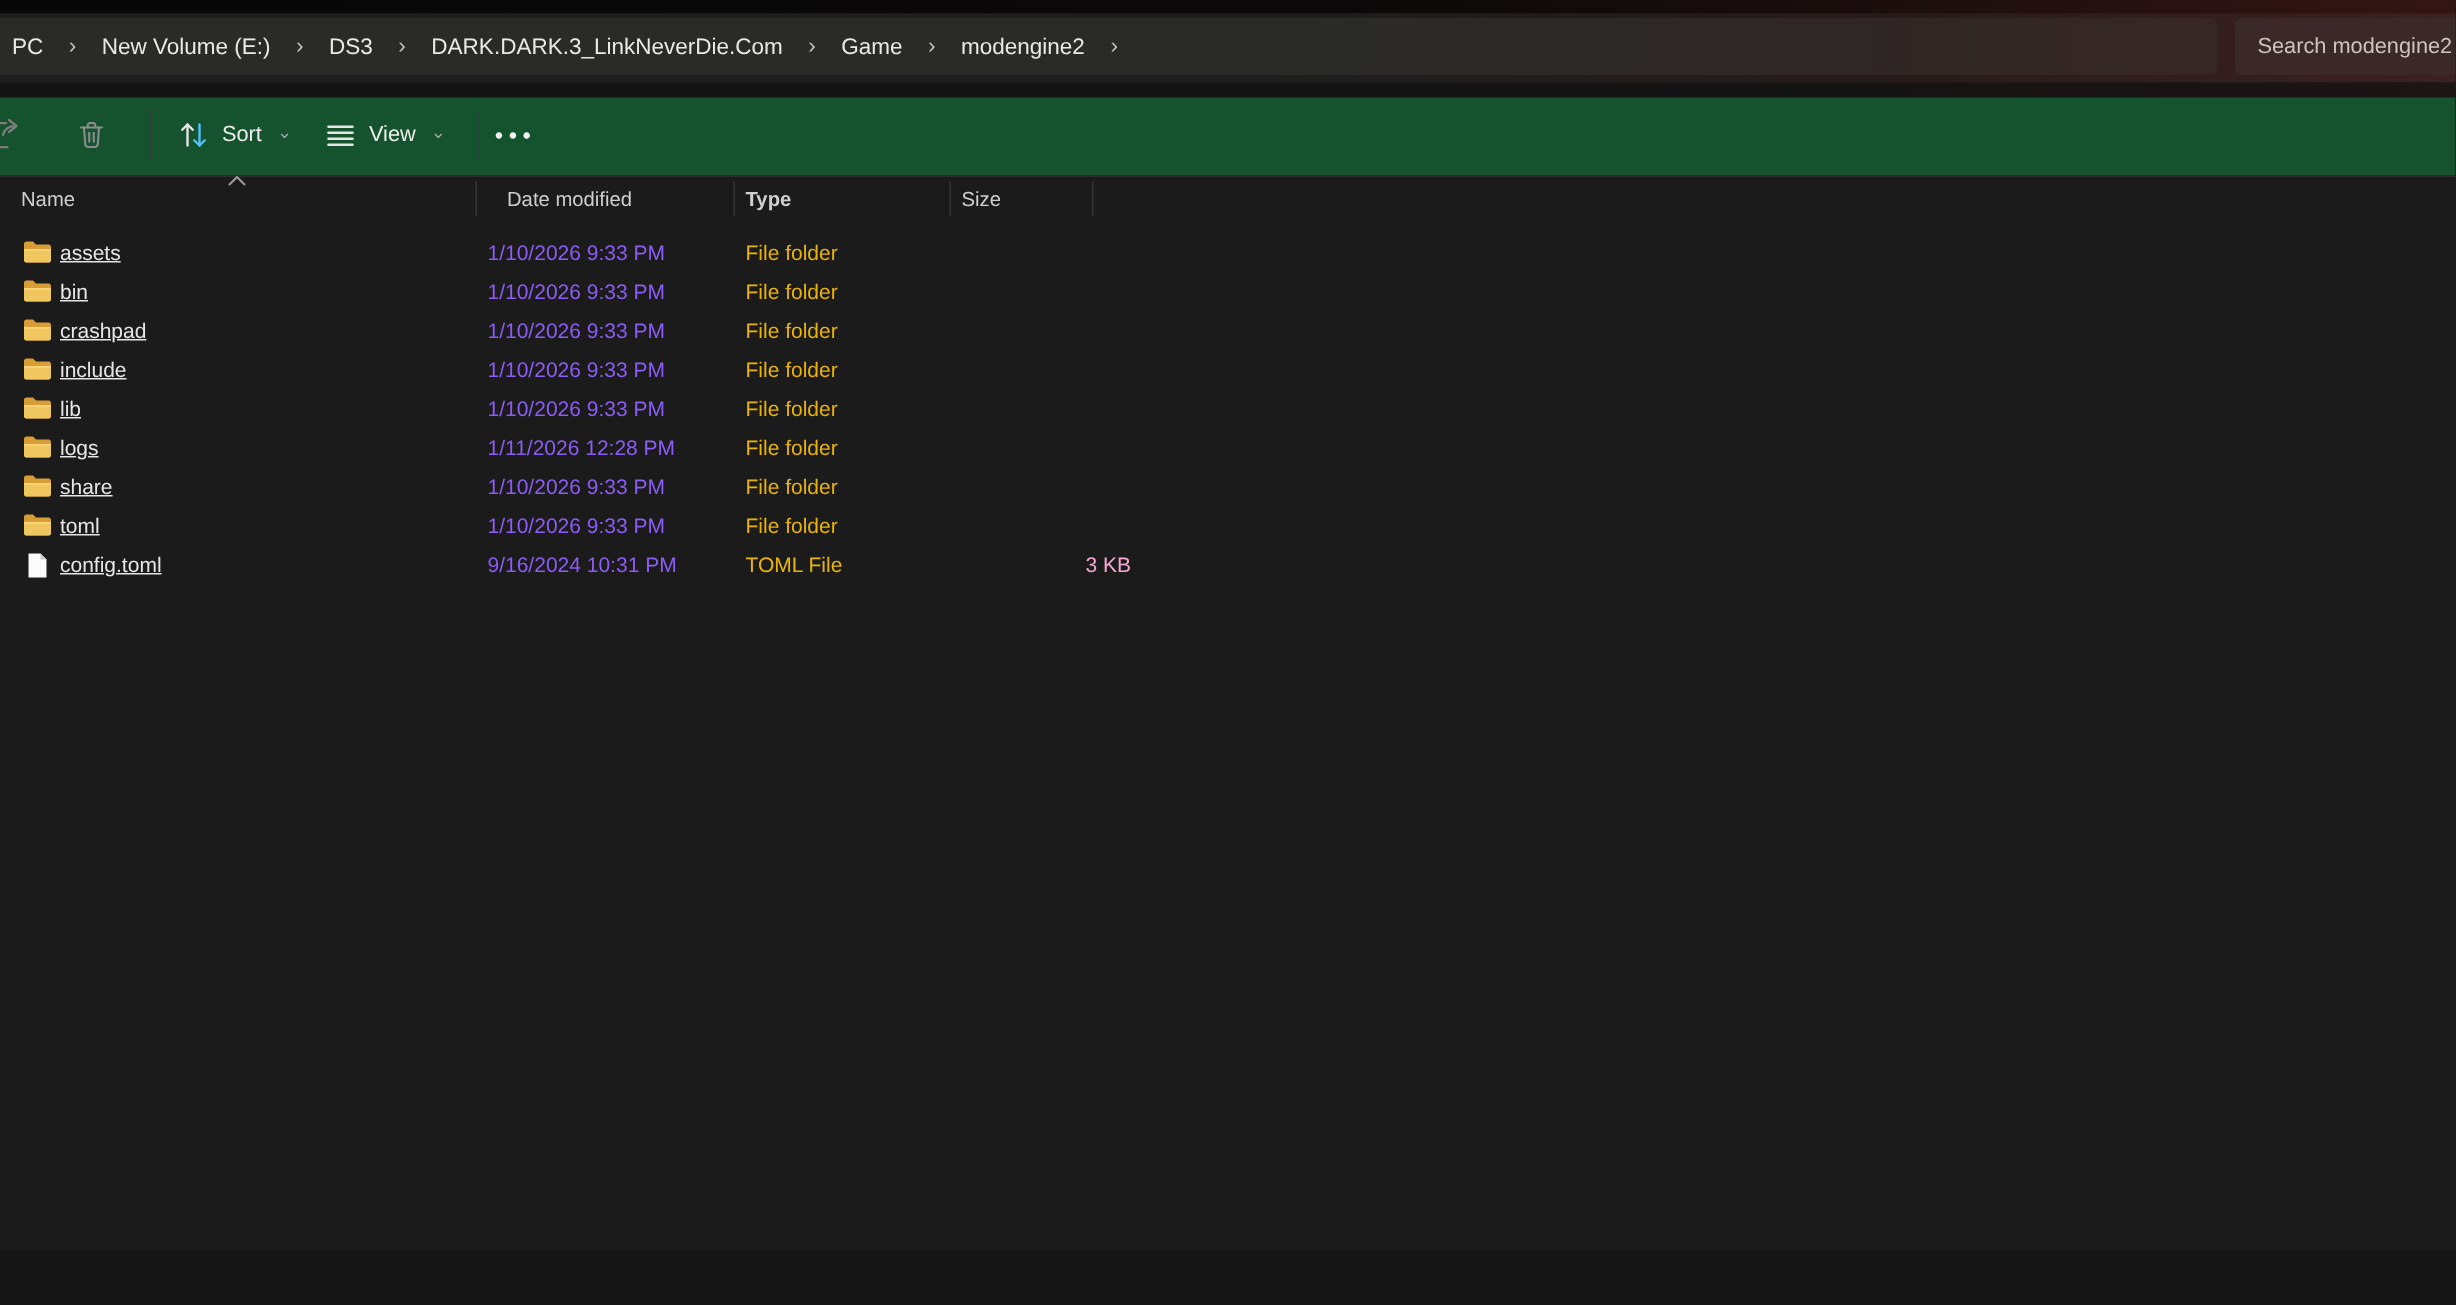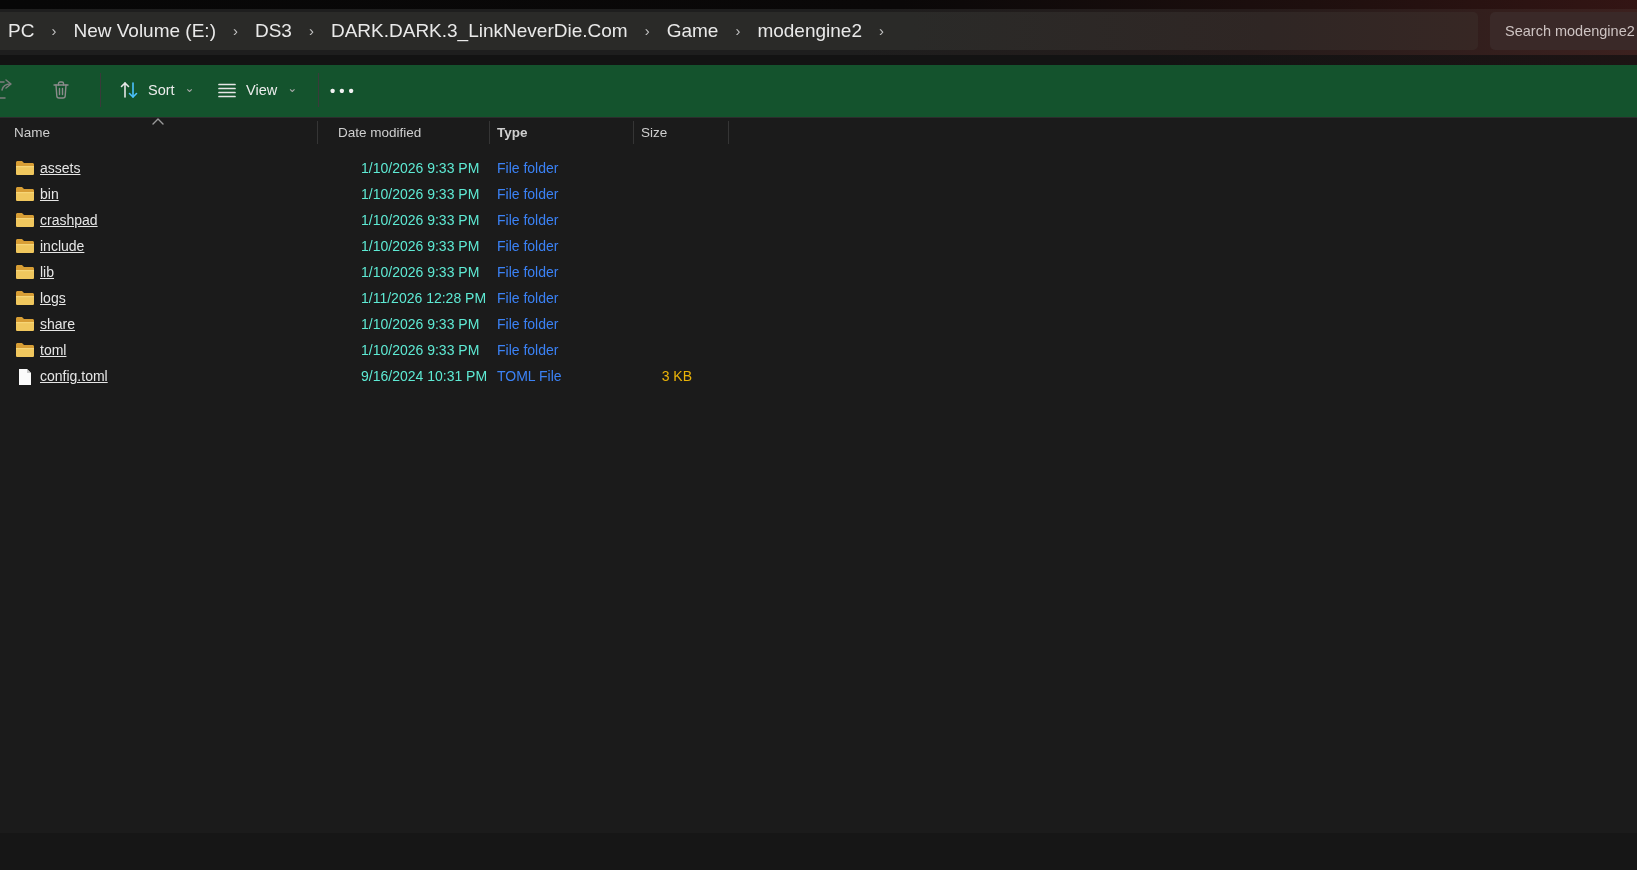--- a/index.html
+++ b/index.html
@@ -20,21 +20,21 @@
     background:linear-gradient(90deg,#1e1e1e 0%,#1e1e1e 52%,#251b1a 76%,#3c211f 100%);
   }
   .address-field{
     position:absolute;left:-12px;top:3px;width:1490px;height:38px;
     border-radius:5px;
     background:linear-gradient(90deg,#2a2a28 0%,#2a2a28 62%,#2f2624 86%,#372724 100%);
     display:flex;align-items:center;overflow:hidden;
   }
   .breadcrumb{display:flex;align-items:center;padding-left:14px;white-space:nowrap;}
   .crumb{
-    font-size:19px;color:#e9e9e9;padding:3px 6px;border-radius:4px;cursor:default;
+    font-size:15px;color:#e9e9e9;padding:3px 6px;border-radius:4px;cursor:default;
   }
   .crumb-chevron{
     font-size:15px;color:#c2c2c2;margin:0 11px;line-height:1;transform:translateY(-1px);
   }
   .search-field{
     position:absolute;left:1490px;top:3px;width:220px;height:38px;
     border-radius:5px;background:#3a2928;
     display:flex;align-items:center;
   }
   .search-input{
@@ -78,23 +78,23 @@
   .col-type{left:497px;font-weight:bold;}
   .col-size{left:641px;}
   .col-div{position:absolute;top:3px;width:1px;height:23px;background:#353535;}
   .sort-caret{position:absolute;left:151px;top:-6px;}
   
   .rows{position:absolute;left:0;top:155px;width:100%;}
   .row{position:relative;height:26px;cursor:default;}
   .row-icon{position:absolute;left:15px;top:5px;width:20px;height:16px;}
   .cell{position:absolute;top:0;height:26px;line-height:26px;font-size:14px;white-space:nowrap;}
   .cell.name{left:40px;color:#e6e6e6;text-decoration:underline;}
-  .cell.date{left:325px;color:#5eead4;margin-left:36px;}
-  .cell.type{left:497px;color:#3b82f6;}
-  .cell.size{left:607px;width:85px;text-align:right;color:#eab308;}
+  .cell.date{left:325px;color:#8b5cf6;}
+  .cell.type{left:497px;color:#eab308;}
+  .cell.size{left:669px;width:85px;text-align:right;color:#f9a8d4;}
   
   .footer-strip{
     position:absolute;left:0;bottom:0;width:100%;height:37px;background:#161616;
   }
 </style>
 </head>
 <body>
 
 <div class="top-strip"></div>
 

